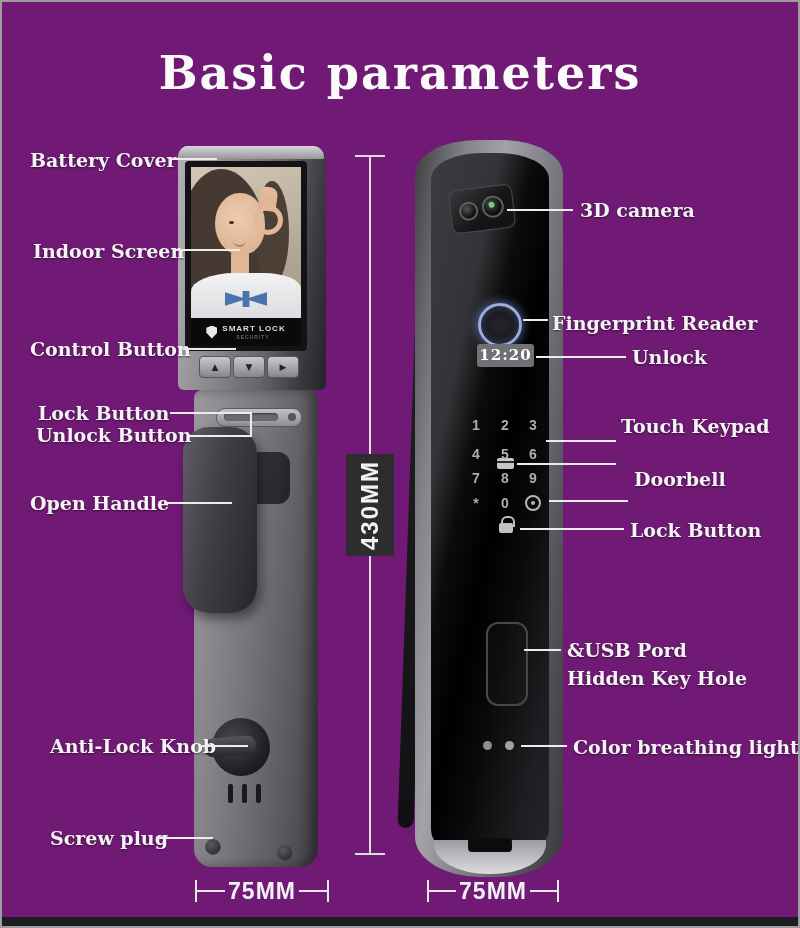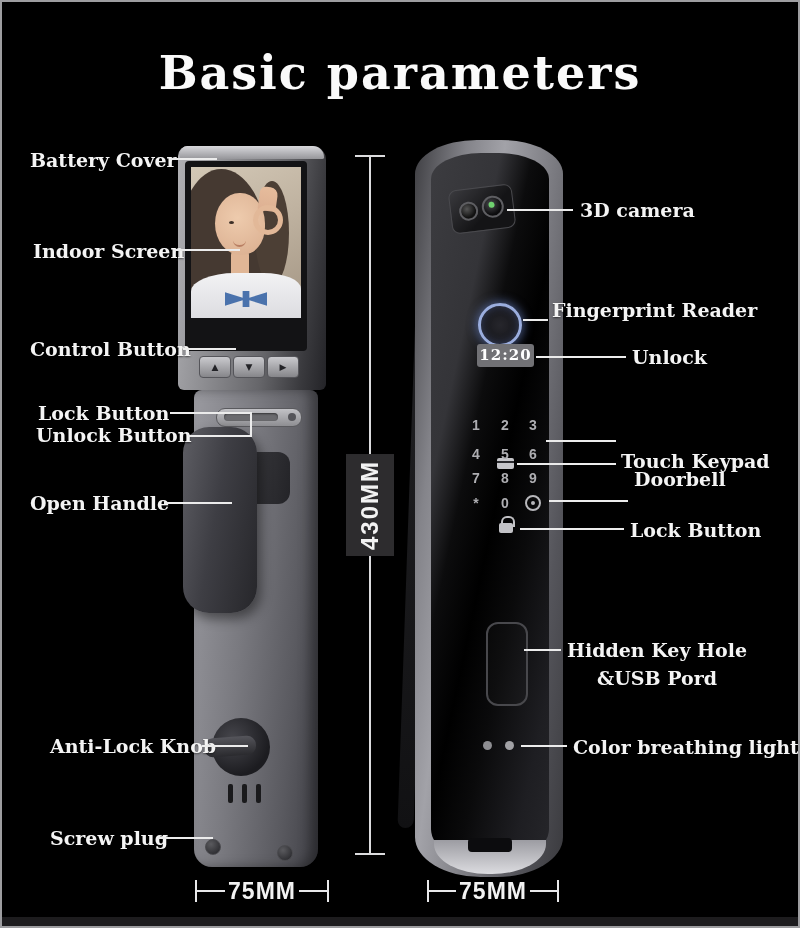--- a/index.html
+++ b/index.html
@@ -1,27 +1,27 @@
 <!DOCTYPE html>
 <html><head>
 <meta charset="utf-8">
 <style>
   html,body{margin:0;padding:0;background:#1a191b;}
-  .stage{position:relative;width:800px;height:928px;background:#000000;overflow:hidden;
+  .stage{position:relative;width:800px;height:928px;background:#701a75;overflow:hidden;
          font-family:"DejaVu Serif",serif;}
   .frame{position:absolute;inset:0;border:2px solid #9d9da0;pointer-events:none;z-index:50;}
   .bottom-band{position:absolute;left:0;right:0;bottom:0;height:11px;background:#1d1c1e;z-index:40;}
 
   
   .title{position:absolute;left:0;top:46px;width:100%;text-align:center;color:#fafafa;
          font-weight:bold;font-size:46px;letter-spacing:2px;}
 
   
   .lab{position:absolute;color:#f4f4f4;font-weight:bold;font-size:19px;white-space:nowrap;
-       text-shadow:0 1px 2px rgba(0,0,0,.55);line-height:26px;text-align:center;}
+       text-shadow:0 1px 2px rgba(0,0,0,.55);line-height:26px;}
   .lab-l{text-align:right;}
   .cline{position:absolute;height:2px;background:#ececec;z-index:30;}
   .cline-v{position:absolute;width:2px;background:#ececec;z-index:30;}
 
   
   .vline{position:absolute;left:369px;top:156px;width:2px;height:698px;background:#dcdcde;}
   .htick{position:absolute;width:30px;height:2px;background:#dcdcde;}
   .vdim-label{position:absolute;left:370px;top:505px;transform:translate(-50%,-50%) rotate(-90deg);
               background:#2d2c2e;padding:10px 6px;color:#f2f2f2;font-weight:bold;font-size:24px;
               letter-spacing:2px;font-family:"Liberation Sans",sans-serif;white-space:nowrap;}
@@ -141,20 +141,27 @@
     <div class="ph-hair2"></div>
     <div class="ph-neck"></div>
     <div class="ph-shirt"></div>
     <div class="ph-bow"></div>
     <div class="ph-face"></div>
     <div class="ph-eye" style="left:38px;top:54px;"></div>
     <div class="ph-smile"></div>
     <div class="ph-fingers"></div>
     <div class="ph-ok"></div>
   </div>
+  <div class="in-brand">
+    <span class="shield"></span>
+    <span class="brand-txt">
+      <span class="brand-main">SMART LOCK</span>
+      <span class="brand-sub">SECURITY</span>
+    </span>
+  </div>
   <div class="in-btn" style="left:199px;">
     <span>▲</span>
   </div>
   <div class="in-btn" style="left:233px;">
     <span>▼</span>
   </div>
   <div class="in-btn" style="left:267px;">
     <span>▶</span>
   </div>
   <div class="in-body"></div>
@@ -234,40 +241,40 @@
   <div class="lab lab-l" style="left:50px;width:148px;top:733px;">Anti-Lock Knob</div>
   <div class="cline" style="left:202px;top:745px;width:46px;"></div>
 
   <div class="lab lab-l" style="left:50px;width:105px;top:825px;">Screw plug</div>
   <div class="cline" style="left:158px;top:837px;width:55px;"></div>
 
   <div class="cline" style="left:507px;top:209px;width:66px;"></div>
   <div class="lab" style="left:580px;top:197px;">3D camera</div>
 
   <div class="cline" style="left:523px;top:319px;width:25px;"></div>
-  <div class="lab" style="left:552px;top:297px;">Fingerprint Reader</div>
+  <div class="lab" style="left:552px;top:310px;">Fingerprint Reader</div>
 
   <div class="cline" style="left:536px;top:356px;width:90px;"></div>
   <div class="lab" style="left:632px;top:344px;">Unlock</div>
 
   <div class="cline" style="left:546px;top:440px;width:70px;"></div>
-  <div class="lab" style="left:621px;top:448px;">Touch Keypad</div>
+  <div class="lab" style="left:621px;top:413px;">Touch Keypad</div>
 
   <div class="cline" style="left:517px;top:463px;width:99px;"></div>
 
   <div class="cline" style="left:549px;top:500px;width:79px;"></div>
   <div class="lab" style="left:634px;top:466px;">Doorbell</div>
 
   <div class="cline" style="left:520px;top:528px;width:104px;"></div>
   <div class="lab" style="left:630px;top:517px;">Lock Button</div>
 
   <div class="cline" style="left:524px;top:649px;width:37px;"></div>
   <div class="lab" style="left:567px;top:636px;line-height:28px;">
+    <div>&amp;USB Pord</div>
     <div>Hidden Key Hole</div>
-    <div>&amp;USB Pord</div>
   </div>
 
   <div class="cline" style="left:521px;top:745px;width:46px;"></div>
   <div class="lab" style="left:573px;top:734px;">Color breathing light</div>
 <span class="kp" style="left: 464px; top: 415px;">1</span>
     <span class="kp" style="left: 493px; top: 415px;">2</span>
     <span class="kp" style="left: 521px; top: 415px;">3</span>
     <span class="kp" style="left: 464px; top: 444px;">4</span>
     <span class="kp" style="left: 493px; top: 444px;">5</span>
     <span class="kp" style="left: 521px; top: 444px;">6</span>

